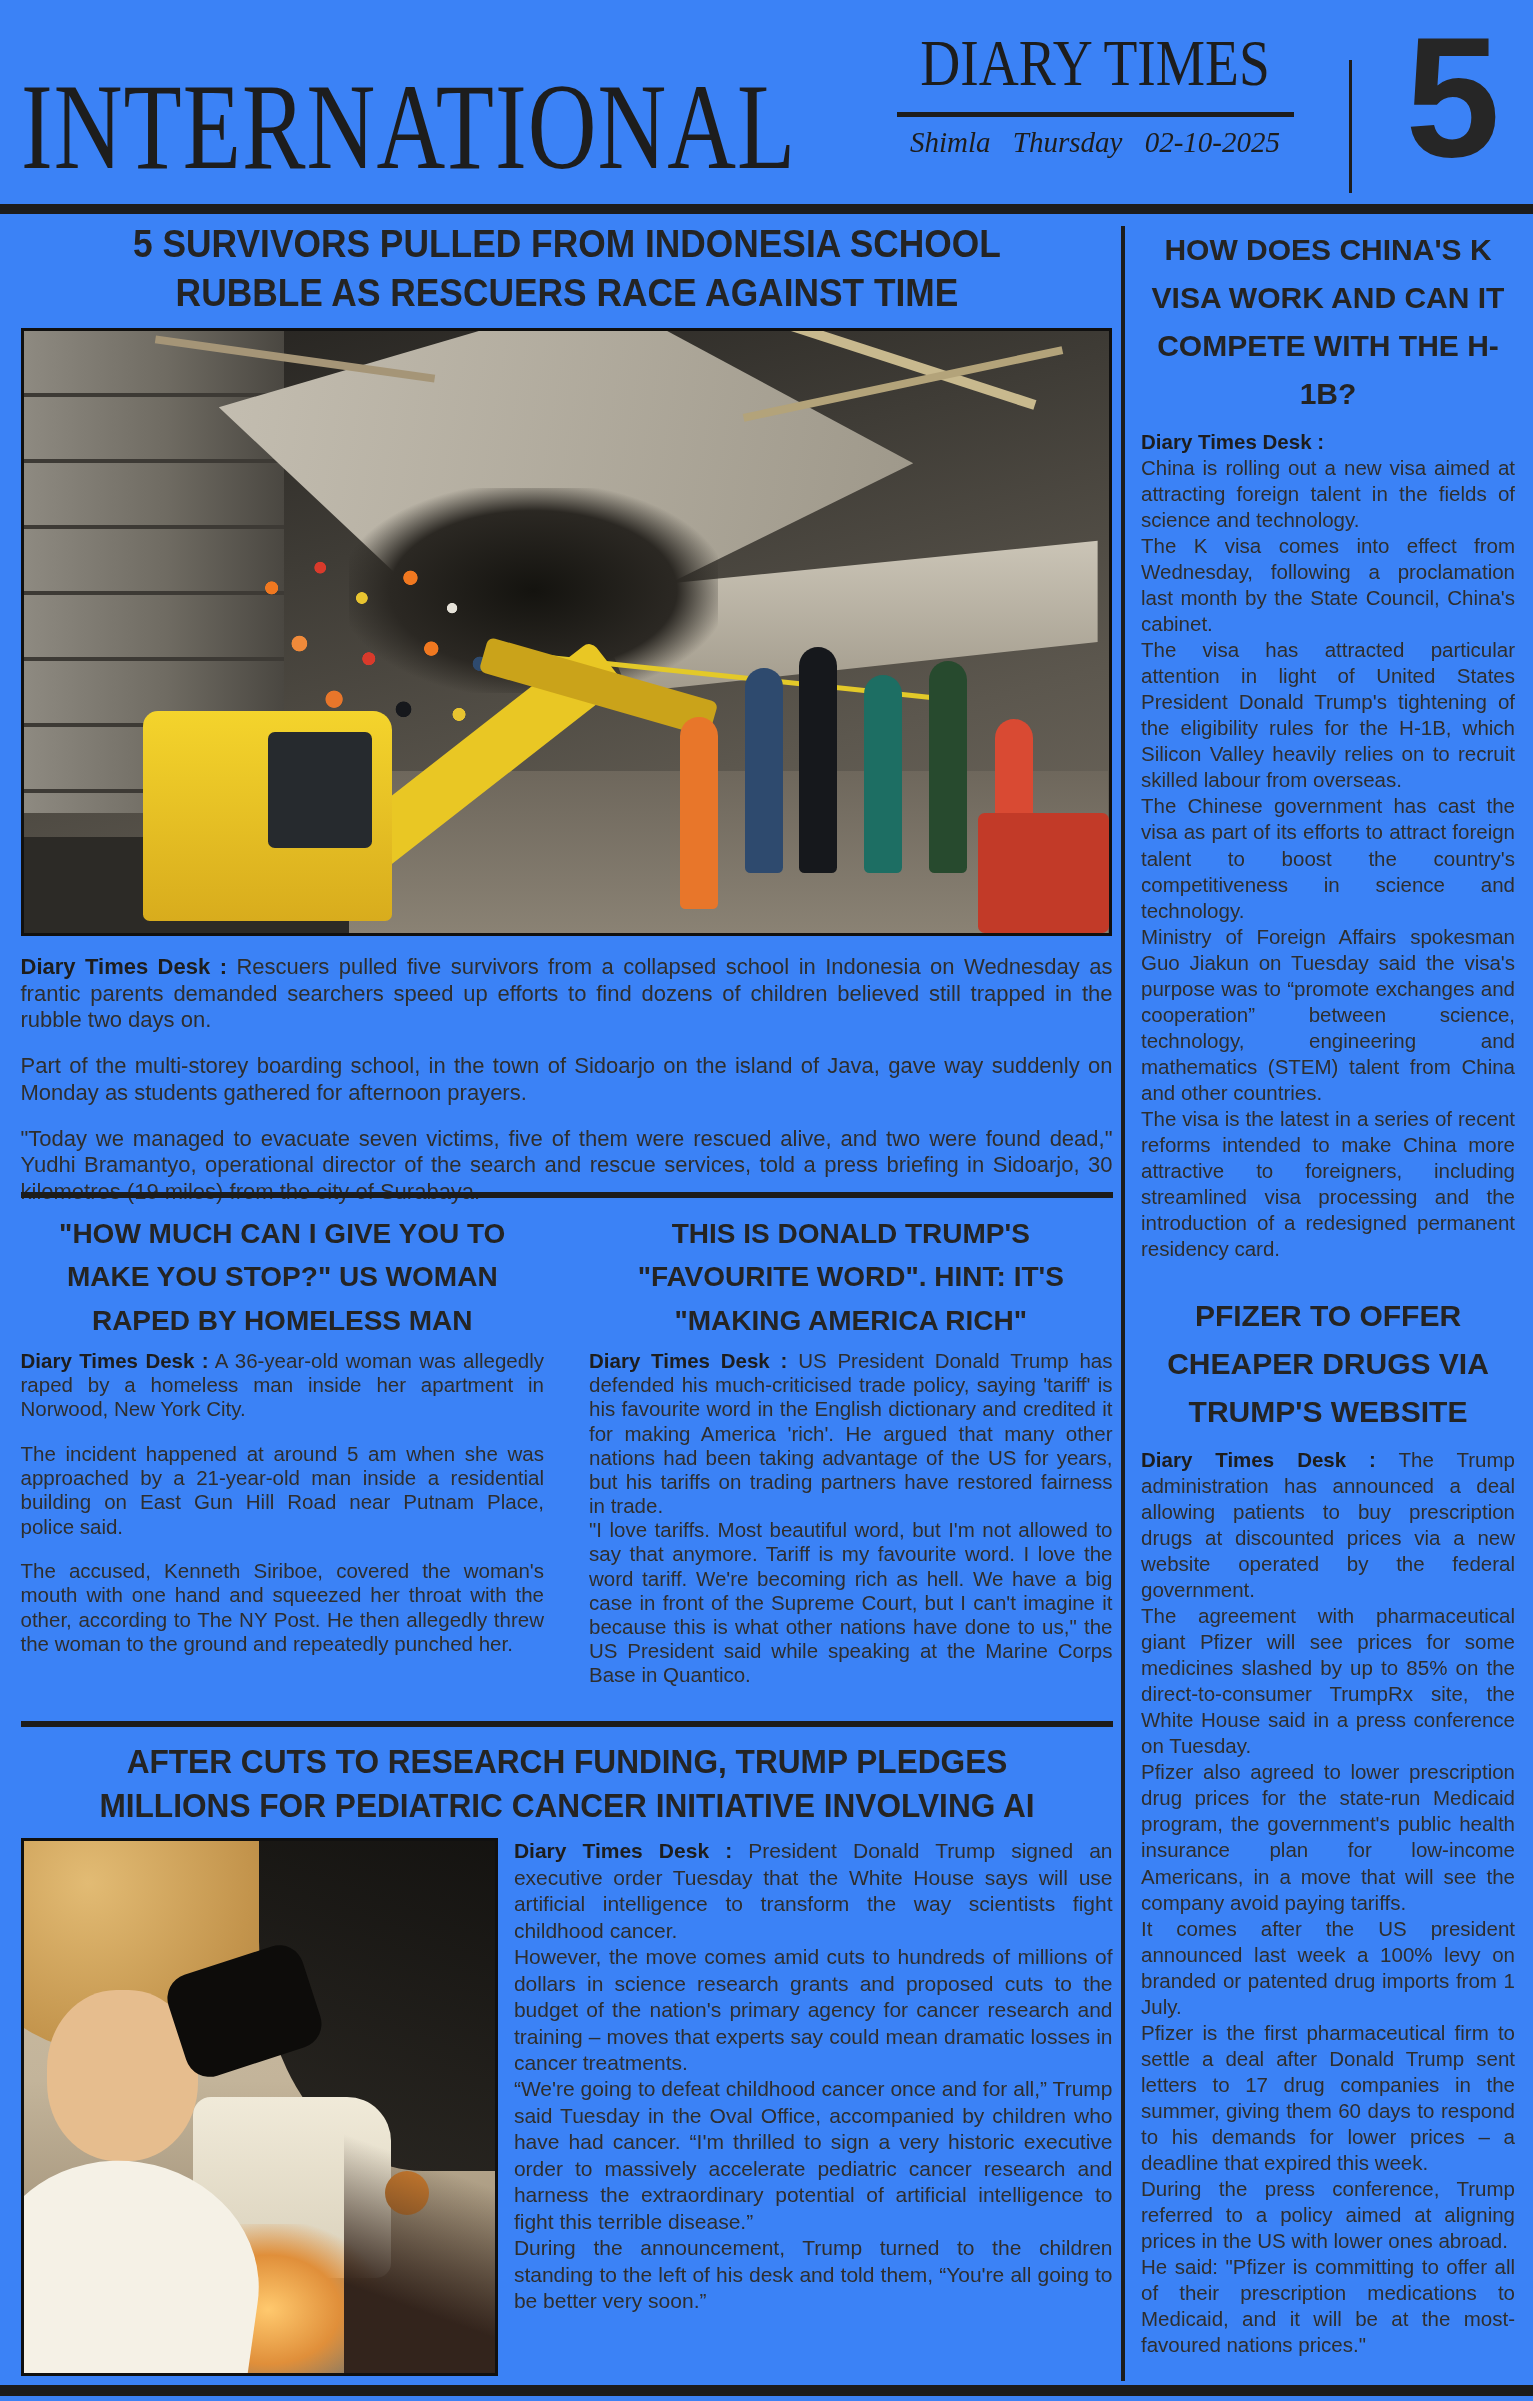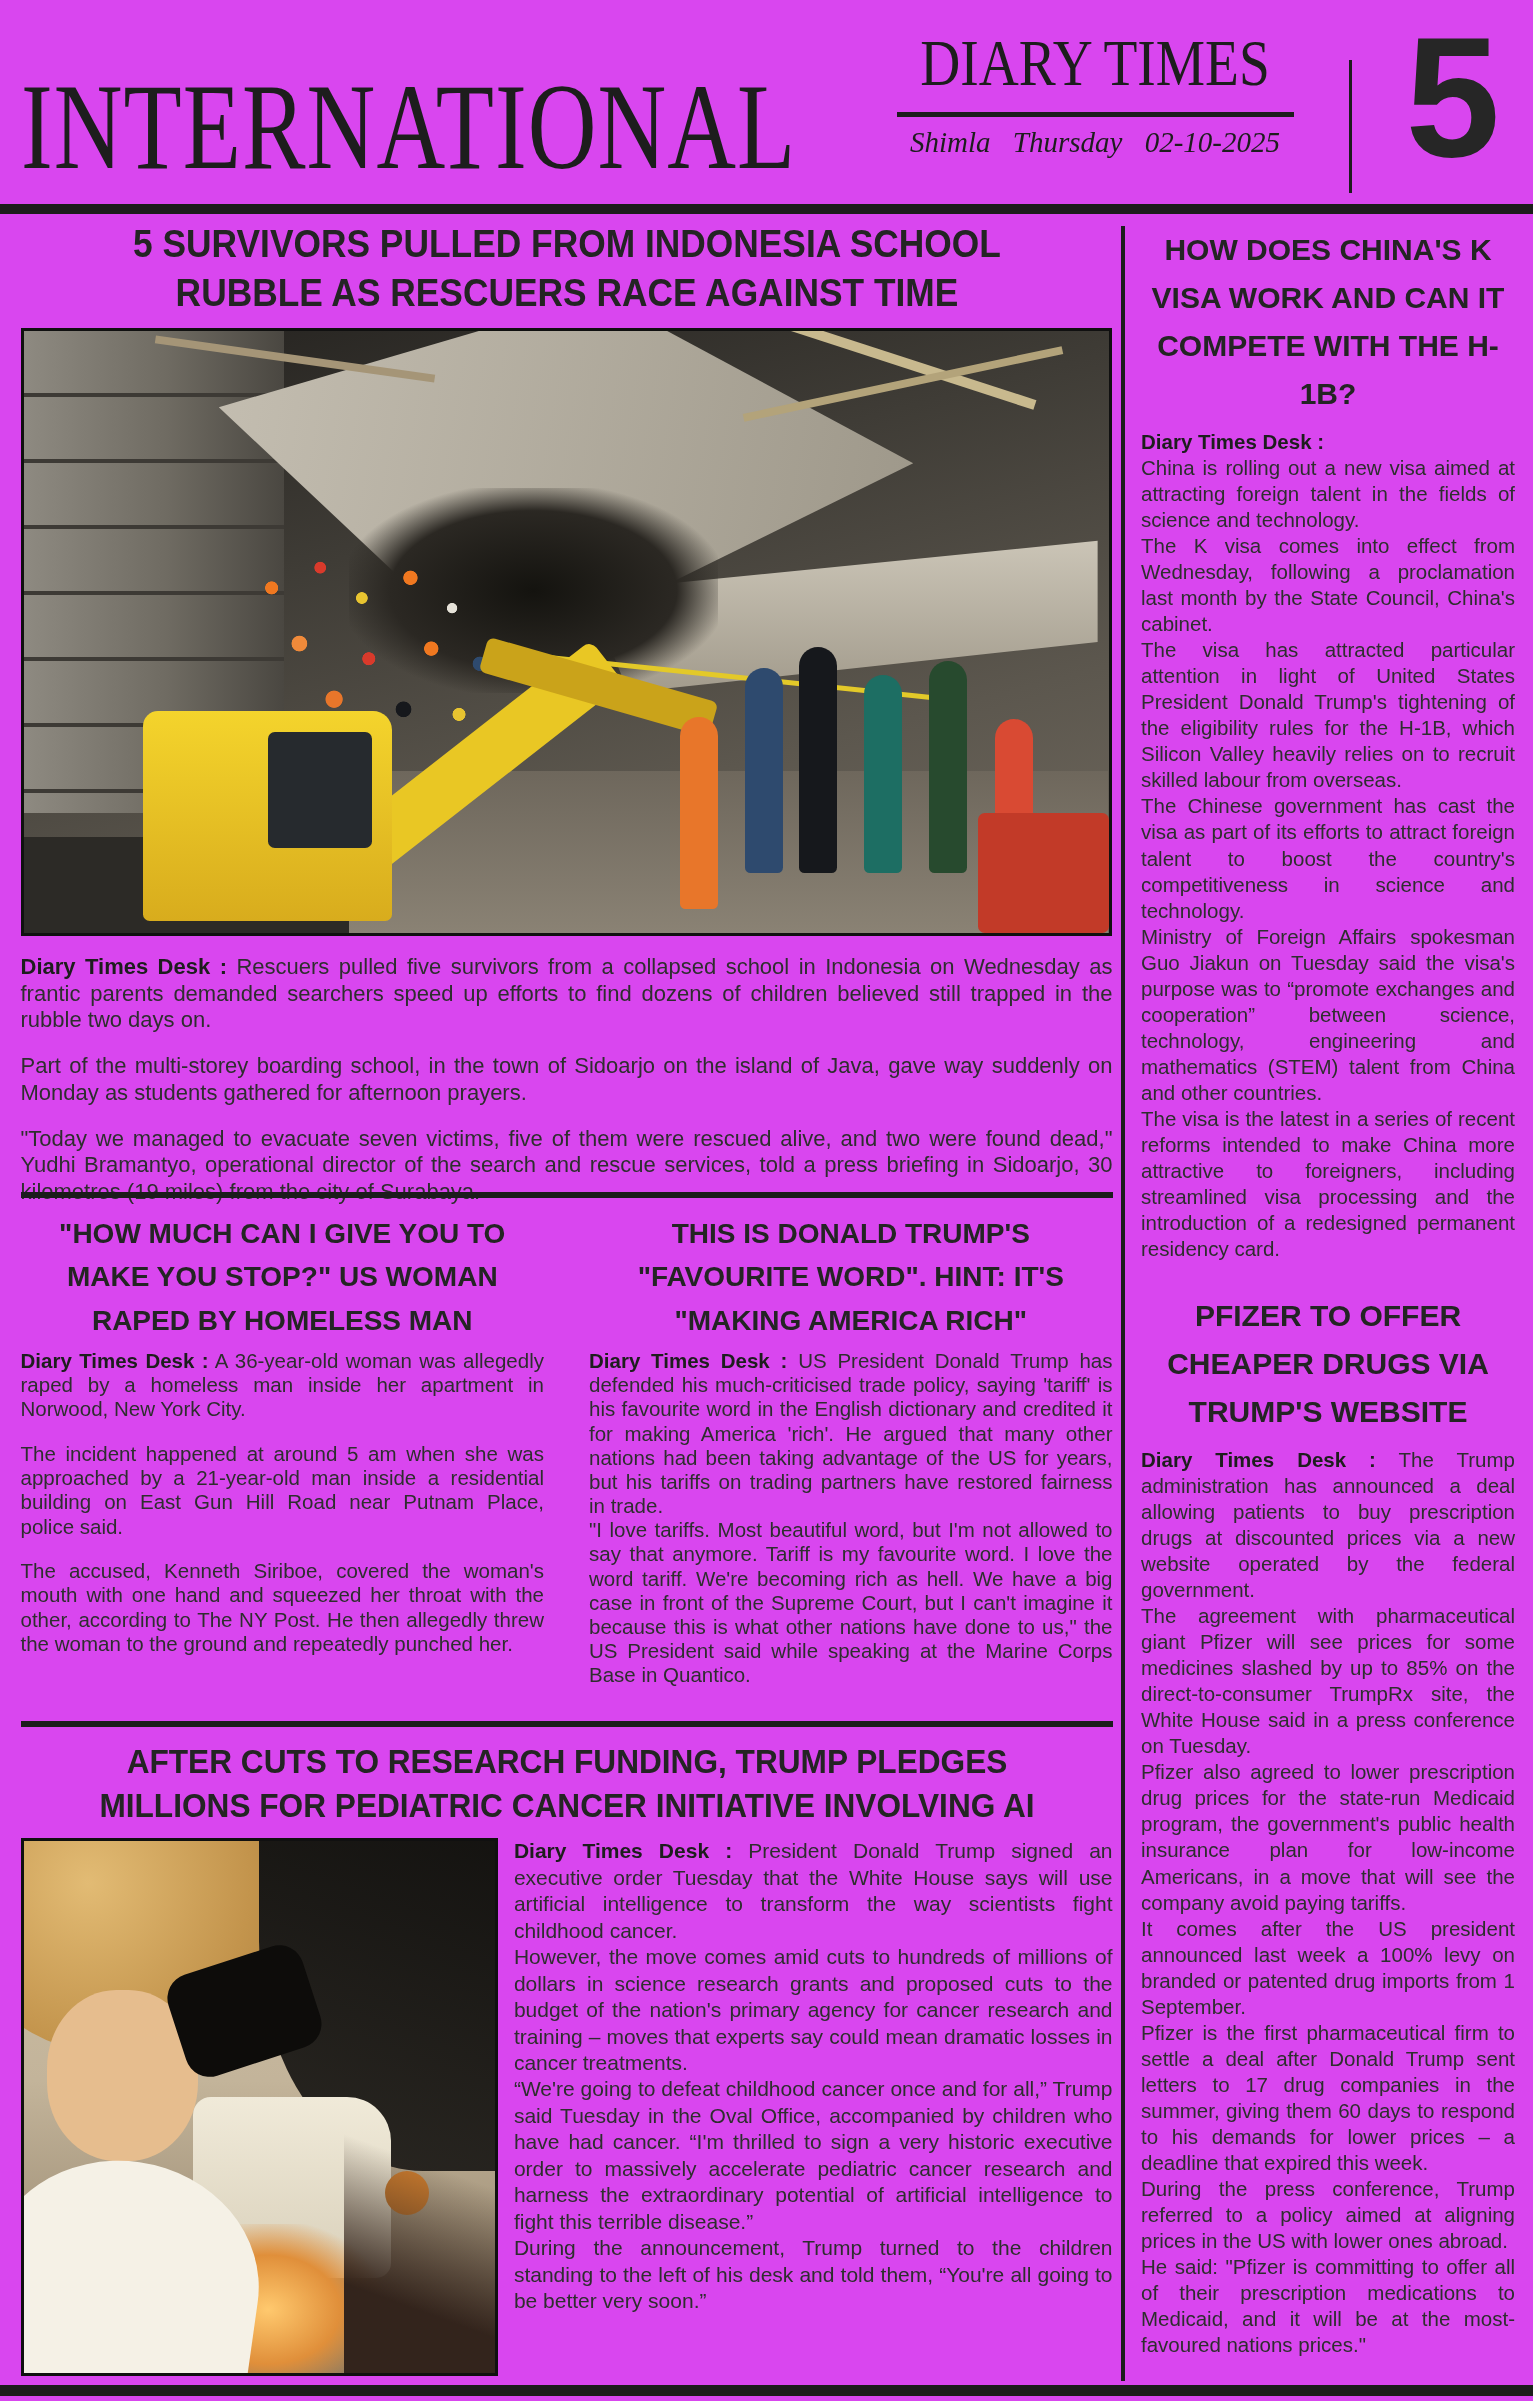--- a/index.html
+++ b/index.html
@@ -1,16 +1,16 @@
 <!DOCTYPE html>
 <html style="font-size:11px"><head>
 <meta charset="utf-8">
 <style>
   html,body{margin:0;padding:0;background:#ffffff;}
-  .page{position:relative;width:1533px;height:2401px;background:#d946ef;overflow:hidden;
+  .page{position:relative;width:1533px;height:2401px;background:#3b82f6;overflow:hidden;
         font-family:"Liberation Sans",sans-serif;color:#2e2e2e;}
 
   
   .masthead{position:absolute;left:0;top:0;width:1533px;height:205px;}
   .section-title{position:absolute;left:20.5px;top:66px;font-family:"Liberation Serif",serif;
       font-size:122px;font-weight:500;color:#1d1d1d;white-space:nowrap;line-height:1;
       transform:scaleX(0.78);transform-origin:left center;letter-spacing:1.4px;}
   .brand{position:absolute;left:876px;top:27px;width:438px;text-align:center;}
   .paper-name{font-family:"Liberation Serif",serif;font-size:66px;font-weight:500;color:#1d1d1d;
       white-space:nowrap;line-height:1.1;transform:scaleX(0.84);transform-origin:center;}
@@ -247,21 +247,21 @@
         <p>The visa is the latest in a series of recent reforms intended to make China more attractive to foreigners, including streamlined visa processing and the introduction of a redesigned permanent residency card.</p>
       </div>
     </article>
     <article class="pfizer-block">
       <h2>PFIZER TO OFFER CHEAPER DRUGS VIA TRUMP'S WEBSITE</h2>
       <div class="body">
         <p><strong class="byline">Diary Times Desk :</strong>
           <span>The Trump administration has announced a deal allowing patients to buy prescription drugs at discounted prices via a new website operated by the federal government.</span></p>
         <p>The agreement with pharmaceutical giant Pfizer will see prices for some medicines slashed by up to 85% on the direct-to-consumer TrumpRx site, the White House said in a press conference on Tuesday.</p>
         <p>Pfizer also agreed to lower prescription drug prices for the state-run Medicaid program, the government's public health insurance plan for low-income Americans, in a move that will see the company avoid paying tariffs.</p>
-        <p>It comes after the US president announced last week a 100% levy on branded or patented drug imports from 1 September.</p>
+        <p>It comes after the US president announced last week a 100% levy on branded or patented drug imports from 1 July.</p>
         <p>Pfizer is the first pharmaceutical firm to settle a deal after Donald Trump sent letters to 17 drug companies in the summer, giving them 60 days to respond to his demands for lower prices – a deadline that expired this week.</p>
         <p>During the press conference, Trump referred to a policy aimed at aligning prices in the US with lower ones abroad.</p>
         <p>He said: "Pfizer is committing to offer all of their prescription medications to Medicaid, and it will be at the most-favoured nations prices."</p>
       </div>
     </article>
   </aside>
 
   <div class="bottom-bar"></div>
 </div>
 

